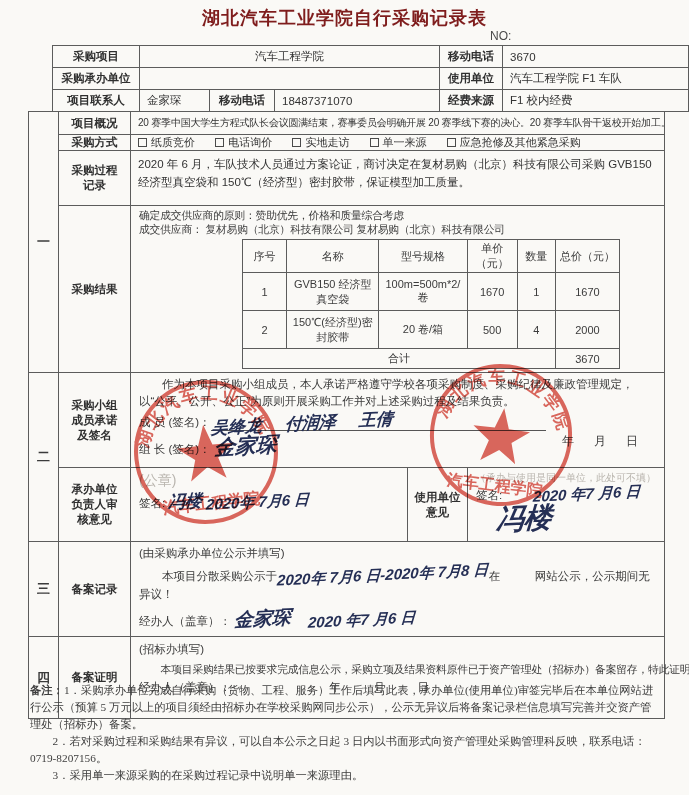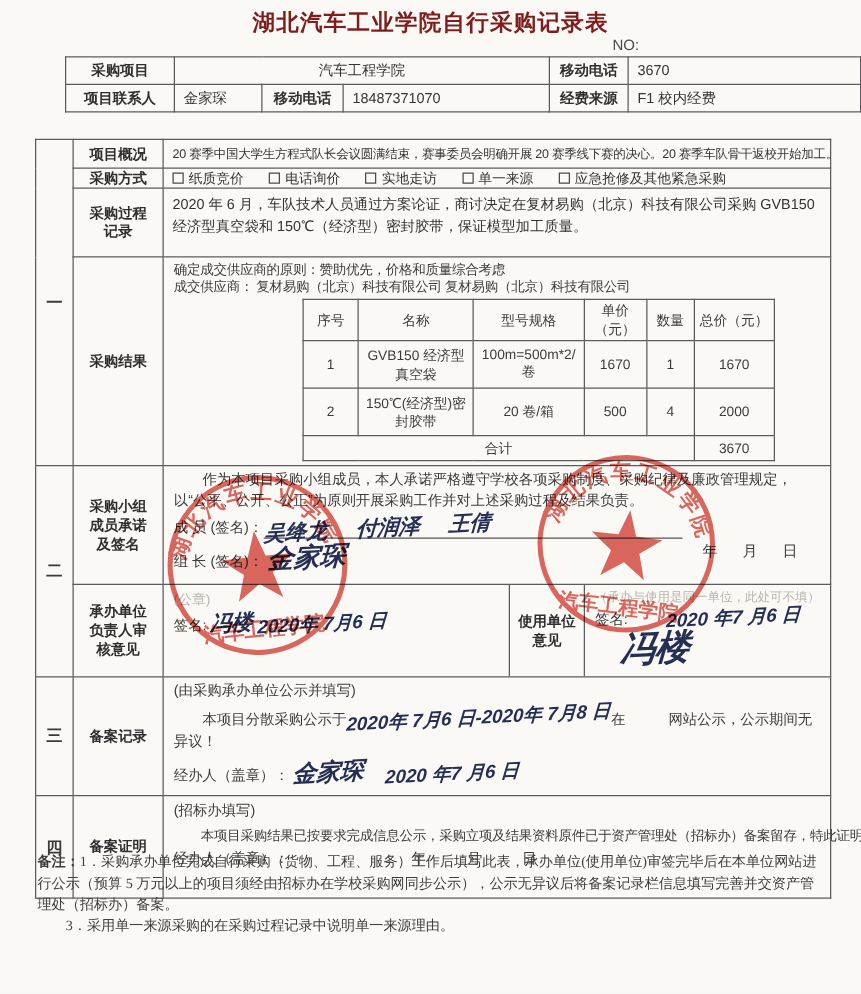--- a/index.html
+++ b/index.html
@@ -19,21 +19,21 @@
   table { border-collapse:collapse; table-layout:fixed; position:absolute; }
   td { border:1px solid #5c5c5c; font-size:11.5px; vertical-align:middle;
        overflow:visible; }
   .lbl { font-weight:bold; text-align:center; color:#2f2f2f; white-space:pre-line; }
   .val { padding:0 7px; text-align:left; color:#333; }
   .cval { text-align:center; }
   .secnum { font-weight:bold; text-align:center; font-size:13px; }
 
   .content { padding:3px 8px; position:relative; height:100%; }
   .oneline { white-space:nowrap; font-size:10px; letter-spacing:-0.2px; }
-  .smline  { white-space:nowrap; font-size:10.8px; letter-spacing:-0.2px;font-family:Liberation Serif, serif; }
+  .smline  { white-space:nowrap; font-size:10.8px; letter-spacing:-0.2px; }
 
   .opt { margin-right:17px; white-space:nowrap; font-size:11px; }
   .cb { display:inline-block; width:9px; height:9px; border:1px solid #4a4a4a;
         margin-right:4px; vertical-align:-1px; background:transparent; }
 
   .inner { position:static; margin:2px 0 0 103px; width:378px; border-collapse:collapse; table-layout:fixed;}
   .inner td { border:1px solid #5c5c5c; font-size:11px; text-align:center; padding:1px 2px; }
 
   .indent { text-indent:2em; }
   .hw { font-family:"DejaVu Sans", sans-serif; font-style:italic; font-weight:bold;
@@ -81,20 +81,26 @@
         <col style="width:165px">
         <col style="width:63px">
         <col style="width:186px">
       </colgroup>
     <tbody>
         <tr style="height:22px">
       <td class="lbl">采购项目</td>
       <td class="val cval" colspan="3">汽车工程学院</td>
       <td class="lbl">移动电话</td>
       <td class="val">3670</td>
+    </tr>
+    <tr style="height:22px">
+      <td class="lbl">采购承办单位</td>
+      <td class="val" colspan="3"></td>
+      <td class="lbl">使用单位</td>
+      <td class="val">汽车工程学院 F1 车队</td>
     </tr>
     <tr style="height:22px">
       <td class="lbl">项目联系人</td>
       <td class="val">金家琛</td>
       <td class="lbl">移动电话</td>
       <td class="val">18487371070</td>
       <td class="lbl">经费来源</td>
       <td class="val">F1 校内经费</td>
     </tr>
   </tbody>
@@ -201,21 +207,21 @@
       </td>
     </tr>
 
     <tr style="height:65px">
       <td class="lbl">承办单位
 负责人审
 核意见</td>
       <td style="padding:0;">
         <div class="split">
           <div class="b1">
-            <div class="gray" style="font-size:11px;">(公章)</div>
+            <div class="gray" style="font-size:14px;">(公章)</div>
             <div>
               <span>签名:</span>
               <span class="hw">冯楼</span>
               <span class="hw-sm">2020年 7月6 日</span>
             </div>
           </div>
           <div class="b2 lbl">使用单位
 意见</div>
           <div class="b3">
             <div class="gray" style="font-size:10px; white-space:nowrap;">（承办与使用是同一单位，此处可不填）</div>
@@ -261,20 +267,21 @@
             <span style="margin-left:95px; letter-spacing:6px;">年　 月　 日</span>
           </div>
         </div>
       </td>
     </tr>
   </tbody>
     </table>
 
   <div class="notes">
     <p><b>备注：</b><span>1．采购承办单位完成自行采购（货物、工程、服务）工作后填写此表，承办单位(使用单位)审签完毕后在本单位网站进行公示（预算 5 万元以上的项目须经由招标办在学校采购网同步公示），公示无异议后将备案记录栏信息填写完善并交资产管理处（招标办）备案。</span></p>
+    <p class="ind">2．若对采购过程和采购结果有异议，可以自本公示之日起 3 日内以书面形式向资产管理处采购管理科反映，联系电话：0719-8207156。</p>
     <p class="ind">3．采用单一来源采购的在采购过程记录中说明单一来源理由。</p>
   </div>
 
   <svg id="stamp1" class="stamp" width="152" height="152" viewBox="0 0 150 150">
     <circle cx="75" cy="75" r="69" fill="none" stroke="#d6473c" stroke-width="4"></circle>
     <defs>
         <path id="s1arc" d="M 16,82 A 59,59 0 1 1 134,82" fill="none"></path>
       </defs>
     <text font-size="17" font-weight="bold" fill="#d6473c" letter-spacing="2">
       <textPath href="#s1arc" startOffset="50%" text-anchor="middle">湖北汽车工业学院</textPath>

